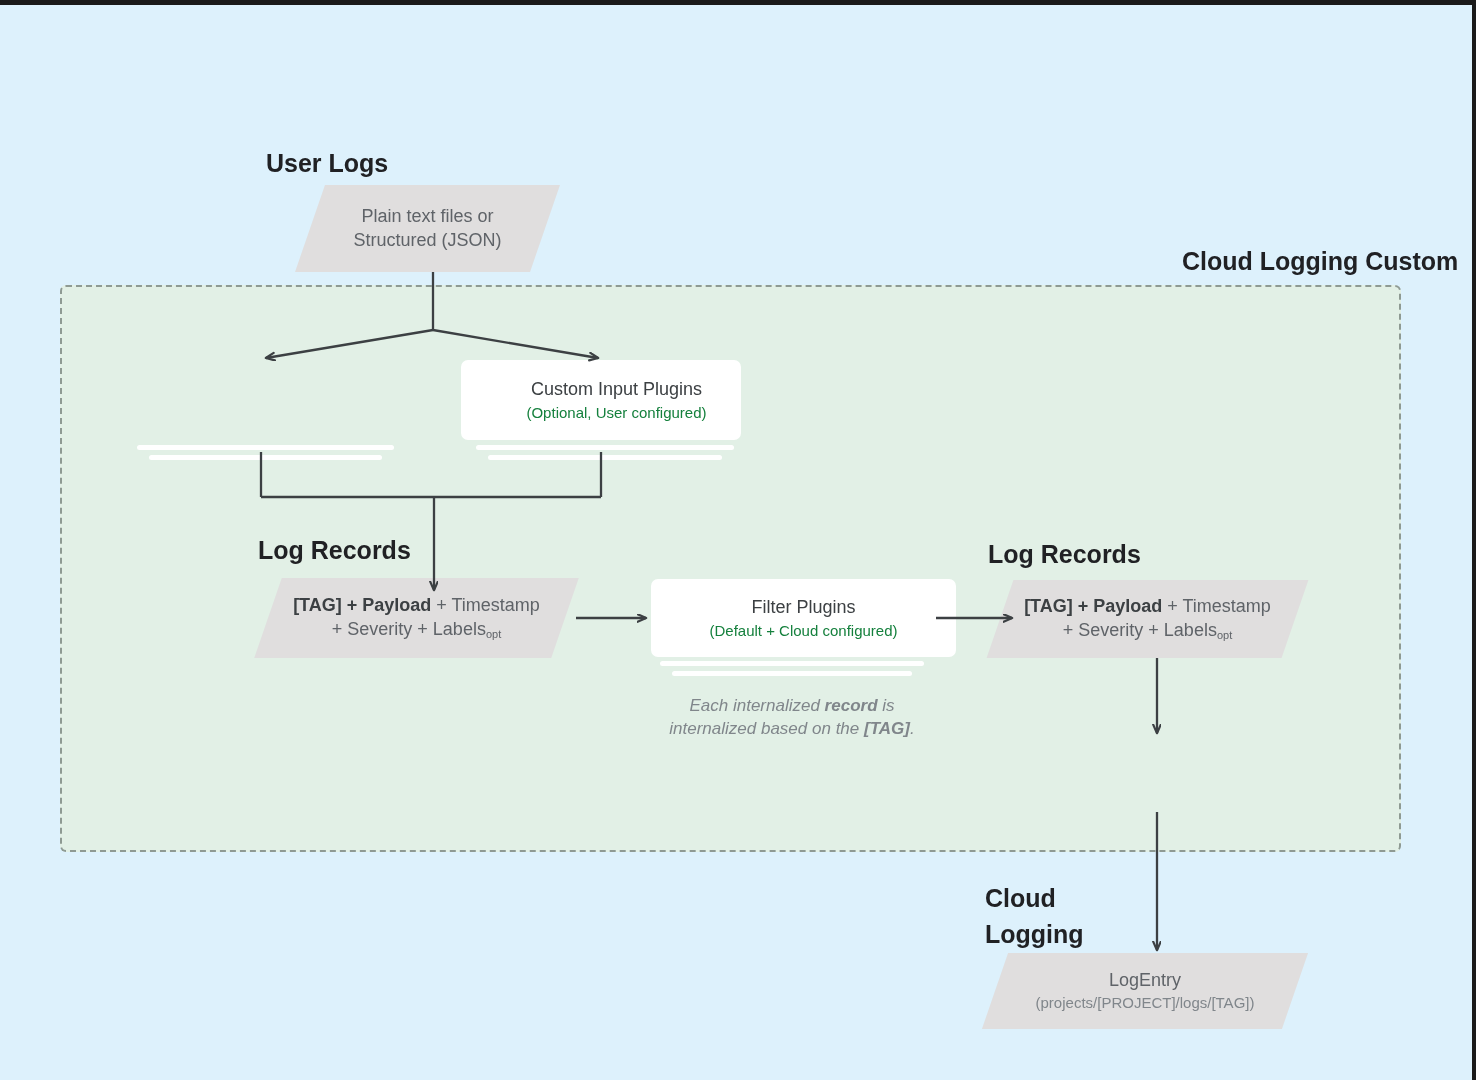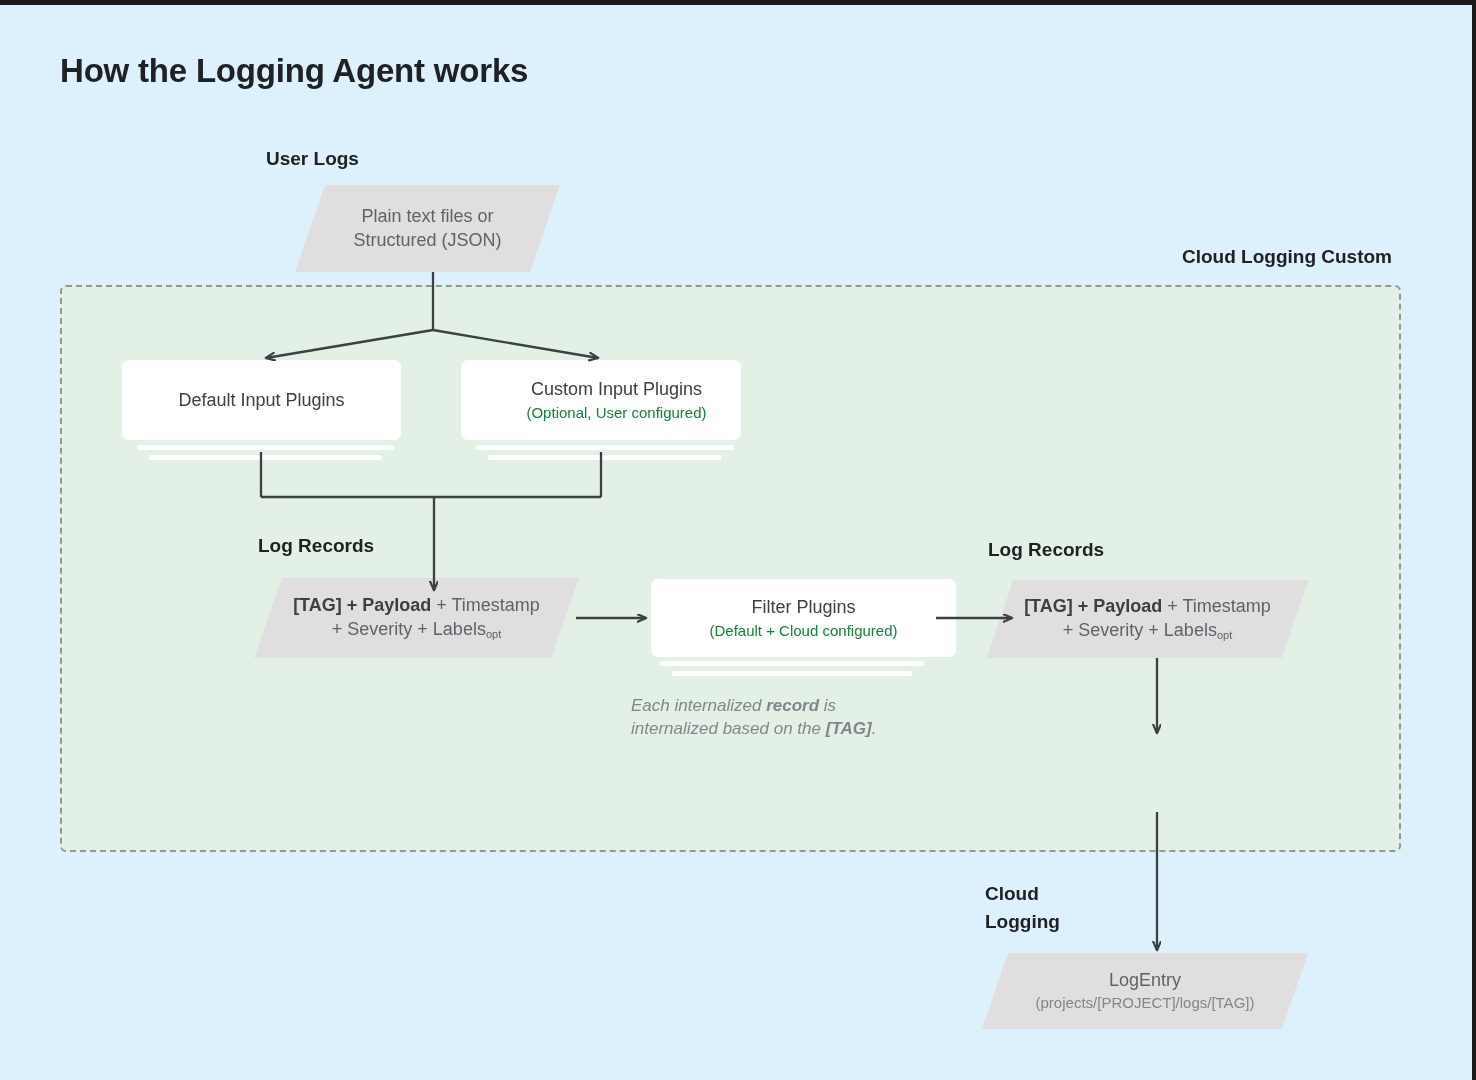--- a/index.html
+++ b/index.html
@@ -49,21 +49,21 @@
     top: 285px;
     width: 1341px;
     height: 567px;
     background: #e2f0e6;
     border: 2px dashed #8e9a93;
     border-radius: 6px;
     box-sizing: border-box;
   }
   .panel-label {
     position: absolute;
-    font-size: 19px;
+    font-size: 25px;
     font-weight: bold;
     color: #202124;
     line-height: 1.45;
     white-space: pre-line;
   }
   .label-agent { left: 1182px; top: 243px; }
   .label-userlogs { left: 266px; top: 145px; }
   .label-logrec-1 { left: 258px; top: 532px; }
   .label-logrec-2 { left: 988px; top: 536px; }
   .label-cloudlog { left: 985px; top: 880px; }
@@ -124,20 +124,21 @@
   .rec-line1 { font-size: 18px; color: #5f6368; }
   .rec-line2 { font-size: 18px; color: #5f6368; }
   .rec-line1 b, .rec-line2 b { color: #3c4043; font-weight: bold; }
   sub.opt { font-size: 11px; vertical-align: -0.25em; }
 
   .caption {
     position: absolute;
     font-style: italic;
     font-size: 17px;
     color: #80868b;
+    text-align: center;
     line-height: 1.38;
   }
   .caption b { font-weight: bold; font-style: italic; }
 
   svg.wires {
     position: absolute;
     left: 0; top: 0;
     width: 1476px;
     height: 1080px;
     pointer-events: none;
@@ -145,21 +146,20 @@
   }
 </style>
 </head>
 <body>
 
 <div id="canvas">
 
   <div id="edge-top"></div>
   <div id="edge-right"></div>
 
-  <div class="page-title">How the Logging Agent works</div>
 
   <div class="agent-panel"></div>
 
   <div class="panel-label label-agent">Cloud Logging Custom</div>
   <div class="panel-label label-userlogs">User Logs</div>
   <div class="panel-label label-logrec-1">Log Records</div>
   <div class="panel-label label-logrec-2">Log Records</div>
   <div class="panel-label label-cloudlog">Cloud
 Logging</div>
 
@@ -195,23 +195,20 @@
     </g>
   </svg>
 
   <div class="para" style="left:310px; top:185px; width:235px; height:87px;">
     <div class="para-inner">
       <div class="node-text-lg">Plain text files or</div>
       <div class="node-text-lg">Structured (JSON)</div>
     </div>
   </div>
 
-  <div class="card" style="left:122px; top:360px; width:279px; height:80px;">
-    <div class="card-title">Default Input Plugins</div>
-  </div>
   <div class="stack-line" style="left:137px; top:445px; width:257px;"></div>
   <div class="stack-line" style="left:149px; top:455px; width:233px;"></div>
 
   <div class="card" style="left:461px; top:360px; width:280px; height:80px;padding-left:31px;">
     <div class="card-title">Custom Input Plugins</div>
     <div class="card-sub">(Optional, User configured)</div>
   </div>
   <div class="stack-line" style="left:476px; top:445px; width:258px;"></div>
   <div class="stack-line" style="left:488px; top:455px; width:234px;"></div>
 

